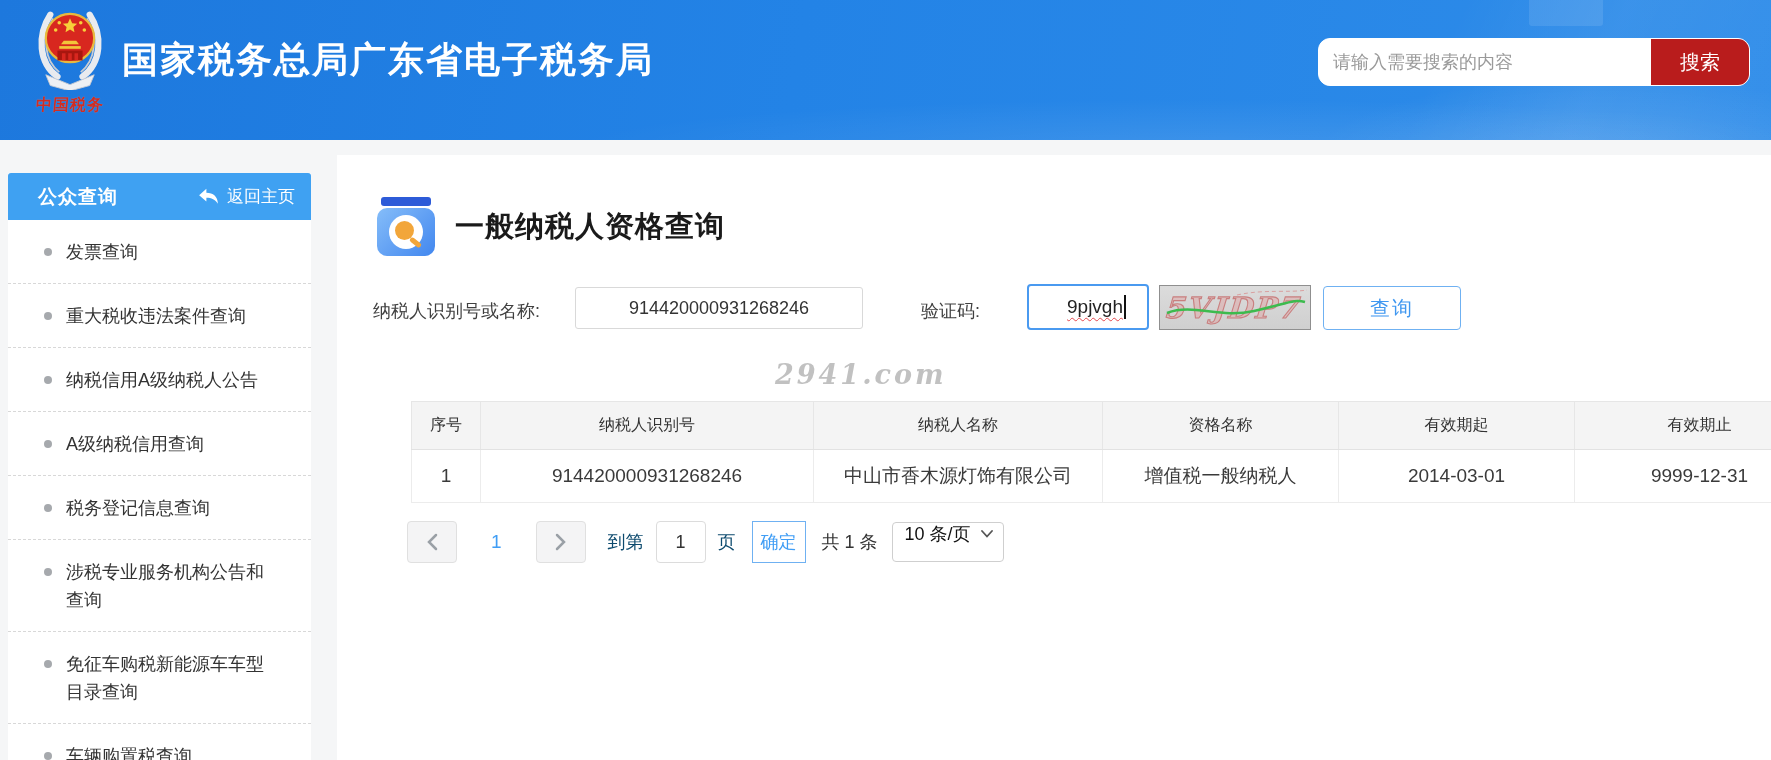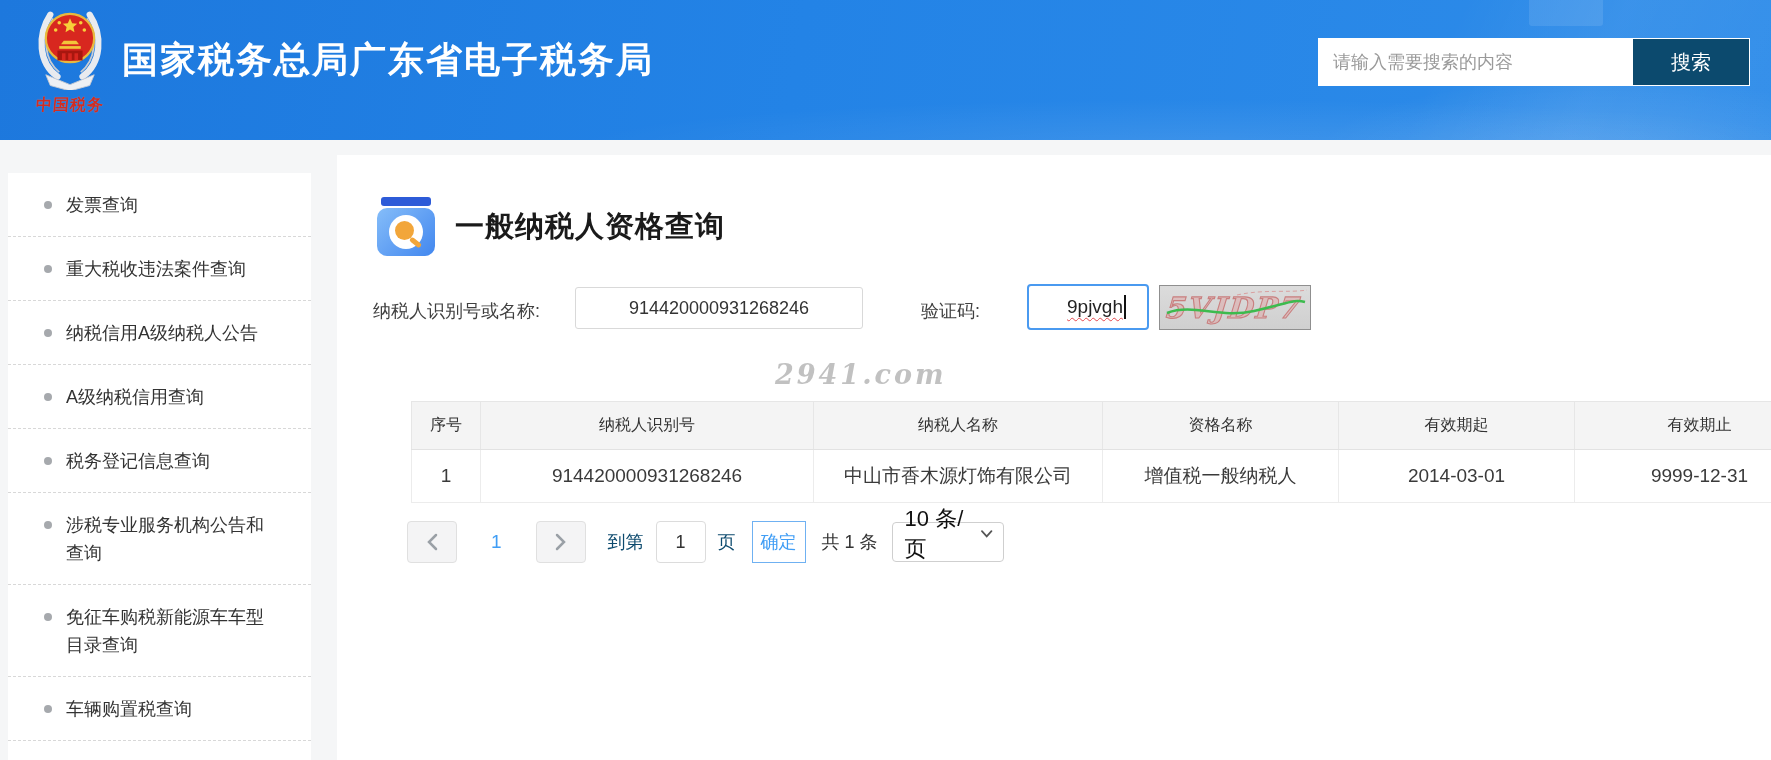--- a/index.html
+++ b/index.html
@@ -34,30 +34,30 @@
     margin-top:1px; font-size:16px; font-weight:700; color:#cf2d23;
     letter-spacing:1px; transform:skewX(-5deg);
     text-shadow:0 0 1px rgba(255,255,255,.35);
   }
   .banner-title {
     position:absolute; left:122px; top:36px; font-size:36px; font-weight:700;
     color:#ffffff; letter-spacing:2px; white-space:nowrap;
   }
   .search-box {
     position:absolute; left:1318px; top:38px; width:432px; height:48px;
-    background:#ffffff; border-radius:0; display:flex; overflow:hidden;
+    background:#ffffff; border-radius:12px; display:flex; overflow:hidden;
     border:1px solid #ffffff;
   }
   .search-input {
     flex:1; border:none; outline:none; font-size:18px; padding:0 14px;
     color:#333; font-family:inherit; background:transparent;
   }
   .search-input::placeholder { color:#9a9a9a; }
   .search-btn {
-    width:116px; border:none; background:#0c4a6e; color:#fff; font-size:20px;
+    width:98px; border:none; background:#b91c1c; color:#fff; font-size:20px;
     font-family:inherit; cursor:pointer;
   }
 
   
   .sidebar {
     position:absolute; left:8px; top:173px; width:303px; height:700px;
     background:#ffffff;
   }
   .sidebar-header {
     height:47px; background:#3fa1f2; border-radius:3px 3px 0 0;
@@ -168,21 +168,21 @@
   }
   .confirm-btn {
     width:54px; height:42px; margin-left:16px; background:#fff;
     border:1px solid #6fb1f2; border-radius:0; color:#3f9df5; font-size:18px;
     font-family:inherit; cursor:pointer;
   }
   .total-text { color:#333; font-size:18px; margin-left:16px; }
   .page-size-select {
     margin-left:14px; width:112px; height:40px; border:1px solid #cfcfcf; border-radius:4px;
     background:#fff; display:flex; align-items:center; justify-content:space-between;
-    padding:0 10px 16px 12px; font-size:22px; color:#111; cursor:pointer;
+    padding:0 10px 16px 12px; font-size:18px; color:#111; cursor:pointer;
   }
 </style>
 </head>
 <body>
 
 <header class="banner">
   <div class="wall-deco"></div>
   <div class="tower"></div>
   <div class="mist"></div>
 
@@ -211,20 +211,29 @@
 
   <h1 class="banner-title">国家税务总局广东省电子税务局</h1>
 
   <div class="search-box">
     <input class="search-input" type="text" placeholder="请输入需要搜索的内容" style="">
     <button class="search-btn">搜索</button>
   </div>
 </header>
 
 <aside class="sidebar">
+  <div class="sidebar-header">
+    <span class="sidebar-title">公众查询</span>
+    <span class="back-link">
+      <svg width="21" height="17" viewBox="0 0 24 20">
+        <path d="M9.5 1 L1 8.5 L9.5 16 L9.5 11.5 C 15.5 11.5 20 13.5 23 18.5 C 23 10 17.5 5.5 9.5 5.5 Z" fill="#ffffff"></path>
+      </svg>
+      <span>返回主页</span>
+    </span>
+  </div>
   <nav class="menu">
     <div class="menu-item">
       <span class="bullet"></span>
       <span>发票查询</span>
     </div>
     <div class="menu-item">
       <span class="bullet"></span>
       <span>重大税收违法案件查询</span>
     </div>
     <div class="menu-item">
@@ -284,20 +293,21 @@
         <stop offset="0" stop-color="#dcdcdc"></stop>
         <stop offset="1" stop-color="#cfcfcf"></stop>
       </linearGradient>
     </defs>
     <rect x="0.5" y="0.5" width="151" height="44" fill="url(#cgrad)" stroke="#8f8f8f"></rect>
     <text x="10" y="33" transform="skewX(-6)" font-family="DejaVu Serif, serif" font-style="italic" font-weight="bold" font-size="29" letter-spacing="2" fill="#e0a9a9" fill-opacity="0.55" stroke="#c97f7f" stroke-width="1.1">5VJDP7</text>
     <path d="M78 10 C 105 4, 130 8, 148 5" stroke="#d9a0a0" stroke-width="1" fill="none" stroke-dasharray="4 3"></path>
     <path d="M8 28 C 35 18, 60 34, 95 26 S 135 14, 146 17" stroke="#3dbb4e" stroke-width="2.5" fill="none"></path>
   </svg>
 
+  <button class="query-btn">查询</button>
 
   <div class="watermark">2941.com</div>
 
   <table class="results">
     <colgroup>
       <col style="width:69px">
         <col style="width:333px">
         <col style="width:289px">
       <col style="width:236px">
         <col style="width:236px">

